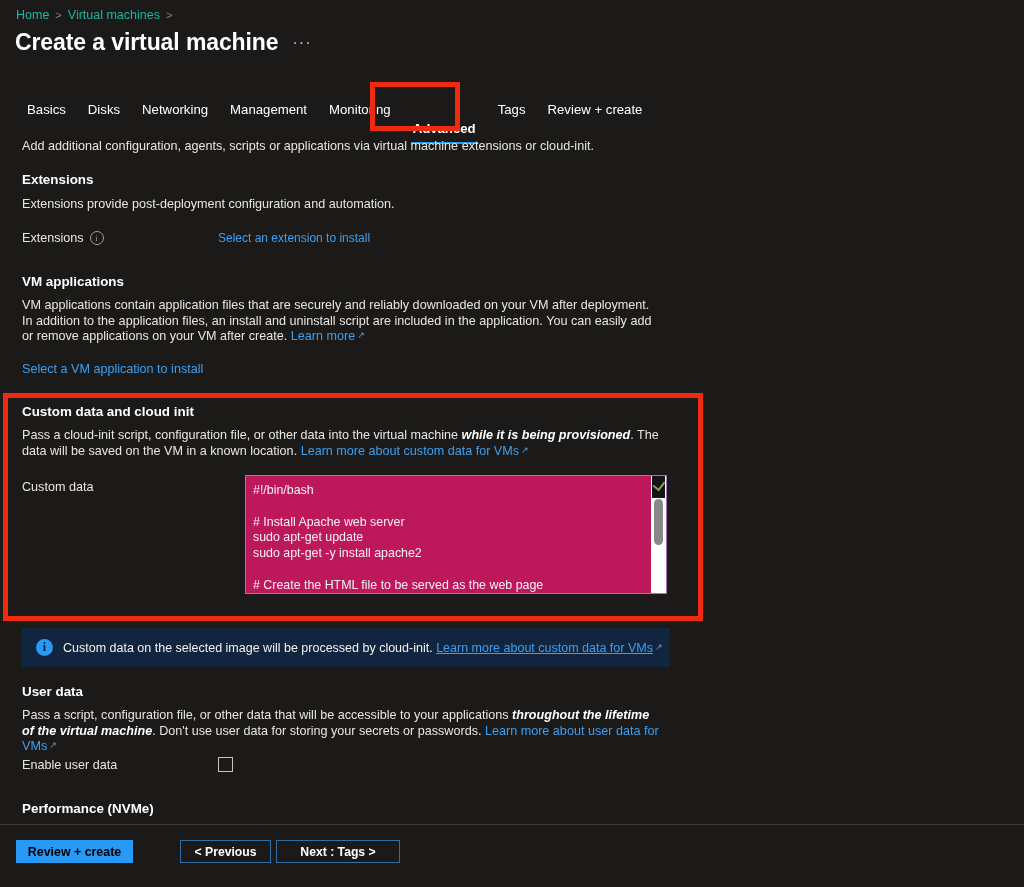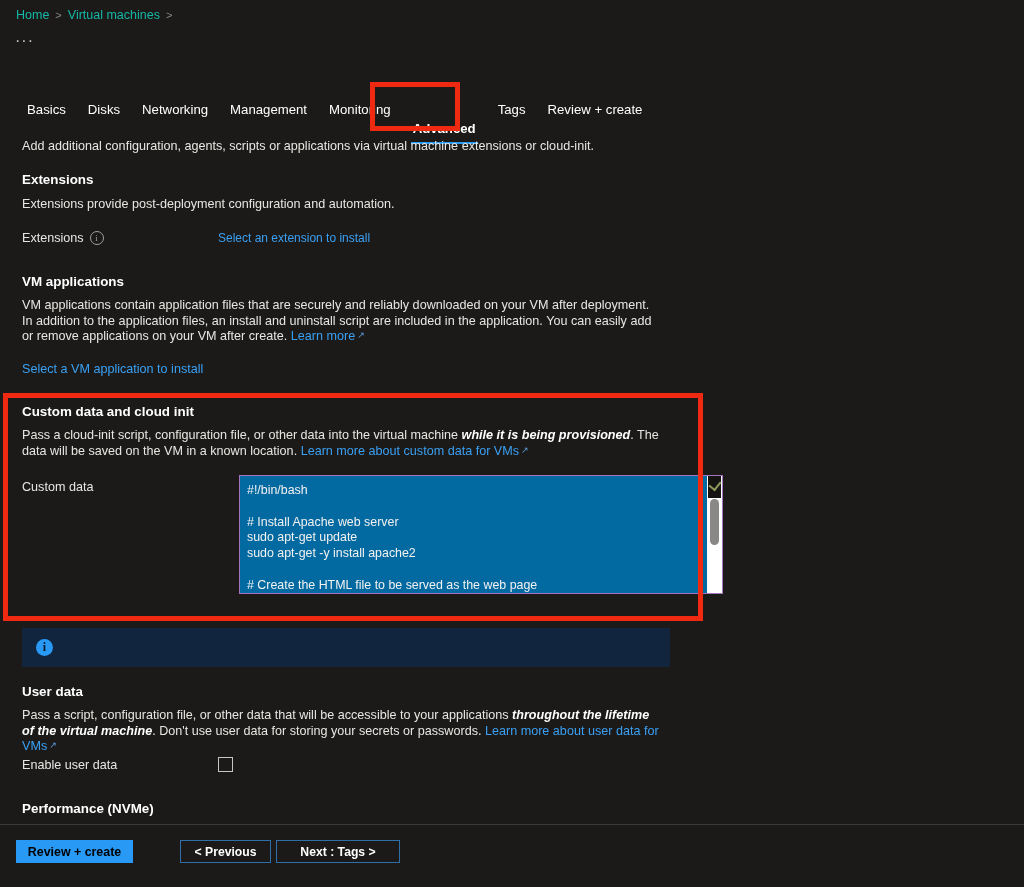--- a/index.html
+++ b/index.html
@@ -182,27 +182,27 @@
     position: absolute;
     left: 22px;
     top: 480px;
     font-size: 12.6px;
     color: #e8e6e3;
   }
 
   
   .ta-wrap {
     position: absolute;
-    left: 239px;
+    left: 245px;
     top: 475px;
-    width: 484px;
+    width: 422px;
     height: 119px;
     border: 1px solid #a474c0;
     box-sizing: border-box;
-    background: #0369a1;
+    background: #be185d;
     display: flex;
   }
   .ta-text {
     flex: 1;
     padding: 7px 9px 0 7px;
     font-size: 12.4px;
     line-height: 15.8px;
     color: #f3f2f1;
     white-space: pre;
     overflow: hidden;
@@ -330,20 +330,21 @@
 <body>
 
 <div class="breadcrumb">
   <span class="crumb-link">Home</span>
   <span class="crumb-sep">&gt;</span>
   <span class="crumb-link">Virtual machines</span>
   <span class="crumb-sep">&gt;</span>
 </div>
 
 <div class="page-title-row">
+  <span class="page-title">Create a virtual machine</span>
   <span class="title-ellipsis">···</span>
 </div>
 
 <div class="tabs">
   <div class="tab">Basics</div>
   <div class="tab">Disks</div>
   <div class="tab">Networking</div>
   <div class="tab">Management</div>
   <div class="tab">Monitoring</div>
   <div class="tab active">Advanced</div>
@@ -381,20 +382,21 @@
 
 # Create the HTML file to be served as the web page</div>
   <div class="ta-scroll">
     <div class="resize-nub"></div>
     <div class="thumb"></div>
   </div>
 </div>
 
 <div class="banner">
   <span class="banner-icon">i</span>
+  <span><span>Custom data on the selected image will be processed by cloud-init. </span><span class="link">Learn more about custom data for VMs</span><span class="ext-glyph">↗</span></span>
 </div>
 
 <div class="section-h" id="ud-head">User data</div>
 <div class="para" id="ud-para"><span>Pass a script, configuration file, or other data that will be accessible to your applications </span><span class="bold-inline">throughout the lifetime of the virtual machine</span><span>. Don't use user data for storing your secrets or passwords. </span><span class="link">Learn more about user data for VMs</span><span class="ext-glyph">↗</span></div>
 
 <div class="field-row" id="ud-field">
   <span class="field-label">Enable user data</span>
   <span class="checkbox"></span>
 </div>
 

